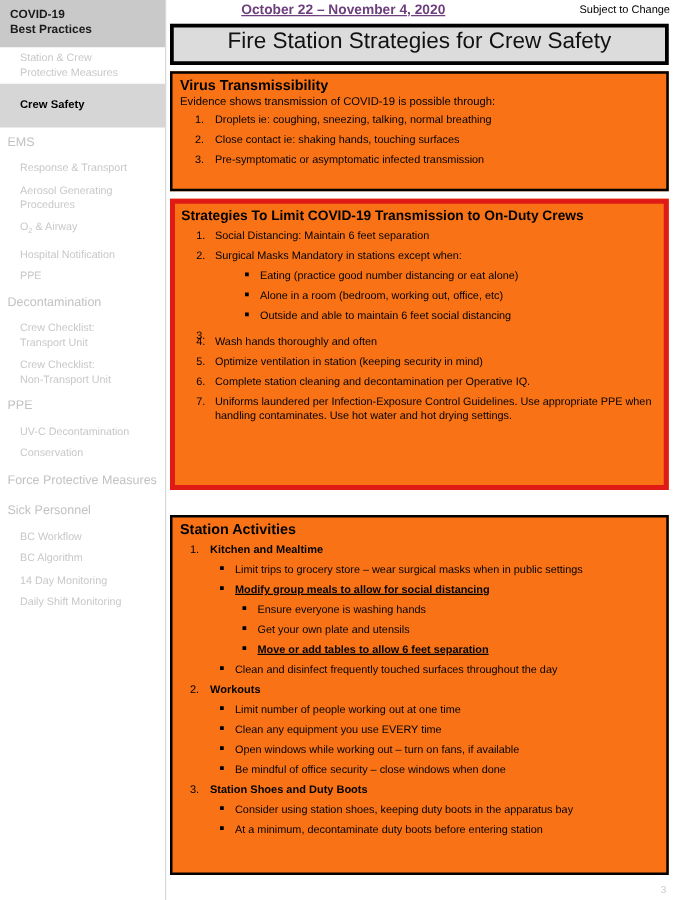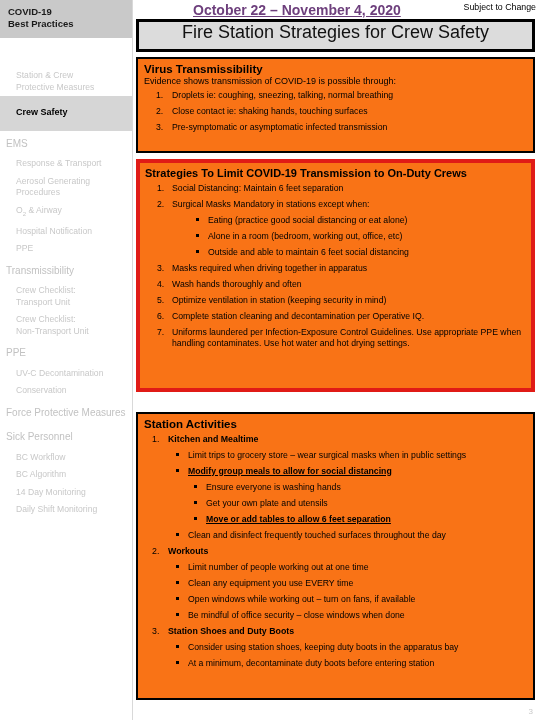--- a/index.html
+++ b/index.html
@@ -20,21 +20,21 @@
   .side-head{
     background:#c9c9c9;
     padding:6px 16px 8px 8px;
     color:#1a1a1a;
     font-weight:bold;
     font-size:9.5px;
     line-height:12px;
   }
   .side-head div{white-space:nowrap;}
   .side-band{background:#d6d6d6;}
-  .side-white{background:#ffffff;margin-top:29px;}
+  .side-white{background:#ffffff;}
   .side-group{
     font-size:10px;
     color:#c2c2c2;
     padding:7px 6px 5px 6px;
     line-height:12.5px;
   }
   .side-item{
     font-size:8.6px;
     color:#c8c8c8;
     padding:3px 4px 3px 16px;
@@ -49,21 +49,21 @@
 
   
   #main{
     position:absolute;left:133px;top:0;width:407px;height:720px;
   }
   #daterow{
     position:relative;height:17px;
   }
   #datetext{
     position:absolute;left:60px;top:2px;
-    color:#6d3f7c;font-weight:bold;font-size:14px;
+    color:#6d3f7c;font-weight:bold;font-size:11px;
     text-decoration:underline;white-space:nowrap;
   }
   #subject{
     position:absolute;right:4px;top:2px;
     color:#000;font-size:8.8px;white-space:nowrap;
   }
   #titlebox{
     position:absolute;left:3px;top:19px;width:399px;height:33px;
     background:#dcdcdc;border:3px solid #000;box-sizing:border-box;
     display:flex;align-items:flex-start;justify-content:center;
@@ -143,21 +143,21 @@
   <div class="side-item">
     <div>Aerosol Generating</div>
     <div>Procedures</div>
   </div>
   <div class="side-item">
     <span>O</span><span class="sub2">2</span><span> &amp; Airway</span>
   </div>
   <div class="side-item">Hospital Notification</div>
   <div class="side-item">PPE</div>
 
-  <div class="side-group">Transmissibility</div>
+  <div class="side-group">Decontamination</div>
   <div class="side-item">
     <div>Crew Checklist:</div>
     <div>Transport Unit</div>
   </div>
   <div class="side-item">
     <div>Crew Checklist:</div>
     <div>Non-Transport Unit</div>
   </div>
 
   <div class="side-group">PPE</div>
@@ -194,26 +194,26 @@
       </ol>
   </div>
 
   <div class="panel" id="panel-strat">
     <div class="panel-title">Strategies To Limit COVID-19 Transmission to On-Duty Crews</div>
     <ol class="num" id="strat-list-a">
         <li><span class="n">1.</span><span>Social Distancing: Maintain 6 feet separation</span></li>
         <li><span class="n">2.</span><span>Surgical Masks Mandatory in stations except when:</span></li>
       </ol>
     <ul class="sq lvl2" id="strat-exceptions">
-        <li><span>Eating (practice good social distancing or eat alone)</span></li>
+        <li><span>Eating (practice good number distancing or eat alone)</span></li>
         <li><span>Alone in a room (bedroom, working out, office, etc)</span></li>
         <li><span>Outside and able to maintain 6 feet social distancing</span></li>
       </ul>
     <ol class="num" id="strat-list-b">
-        <li><span class="n">3.</span><span>Masks required when driving together in apparatus</span></li>
+        <li><span class="n">3.</span></li>
         <li><span class="n">4.</span><span>Wash hands thoroughly and often</span></li>
         <li><span class="n">5.</span><span>Optimize ventilation in station (keeping security in mind)</span></li>
         <li><span class="n">6.</span><span>Complete station cleaning and decontamination per Operative IQ.</span></li>
         <li><span class="n">7.</span><span>Uniforms laundered per Infection-Exposure Control Guidelines.  Use appropriate PPE when handling contaminates.  Use hot water and hot drying settings.</span></li>
       </ol>
   </div>
 
   <div class="panel" id="panel-activity">
     <div class="panel-title">Station Activities</div>
     <div id="activity-body">

